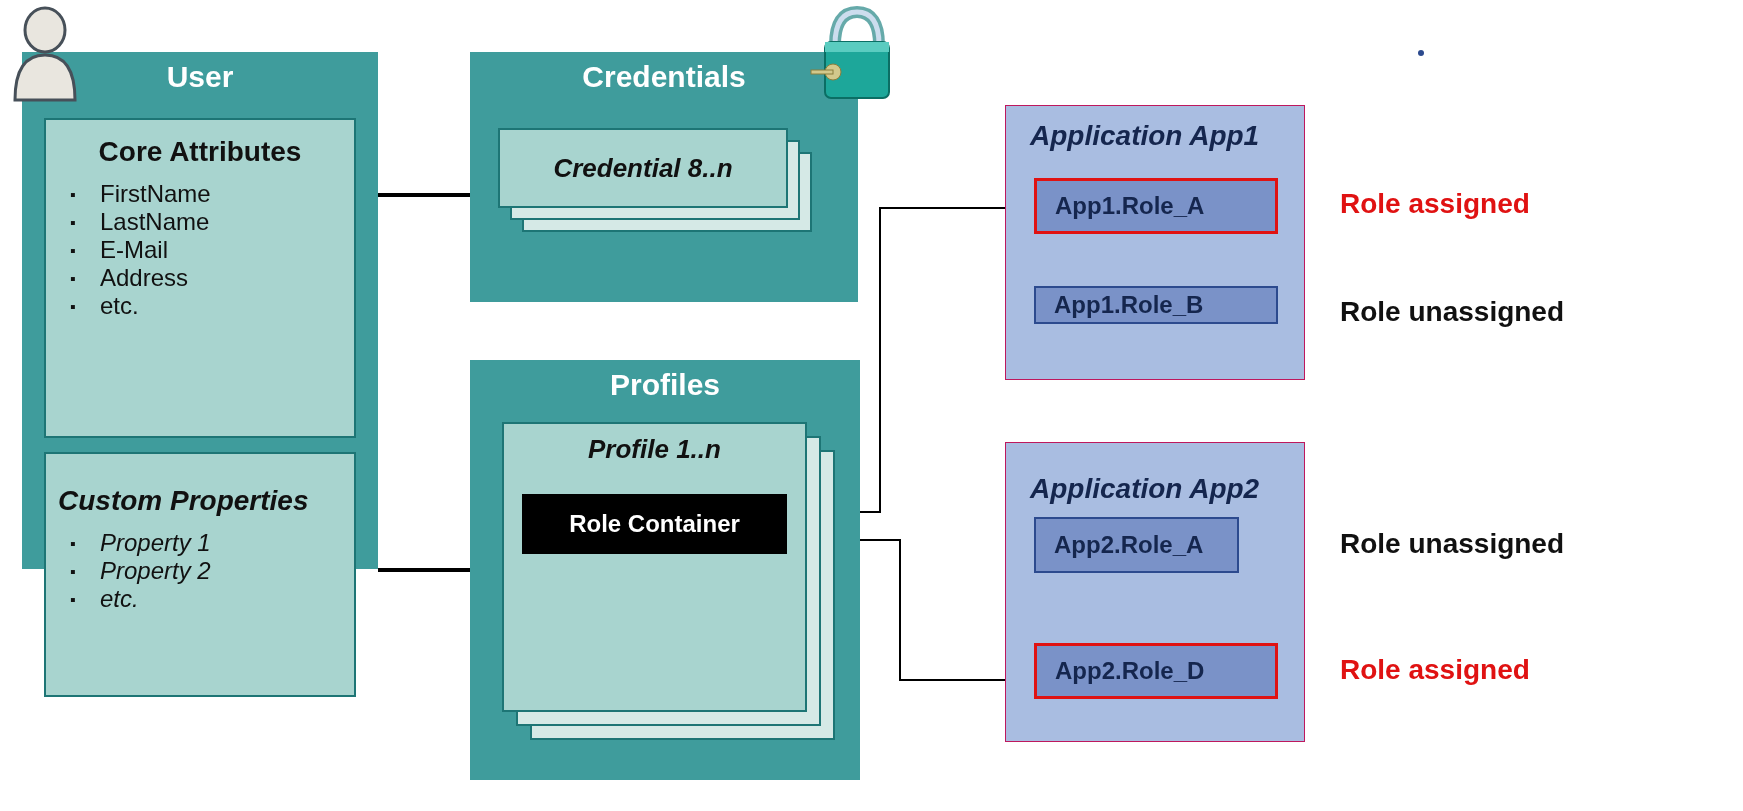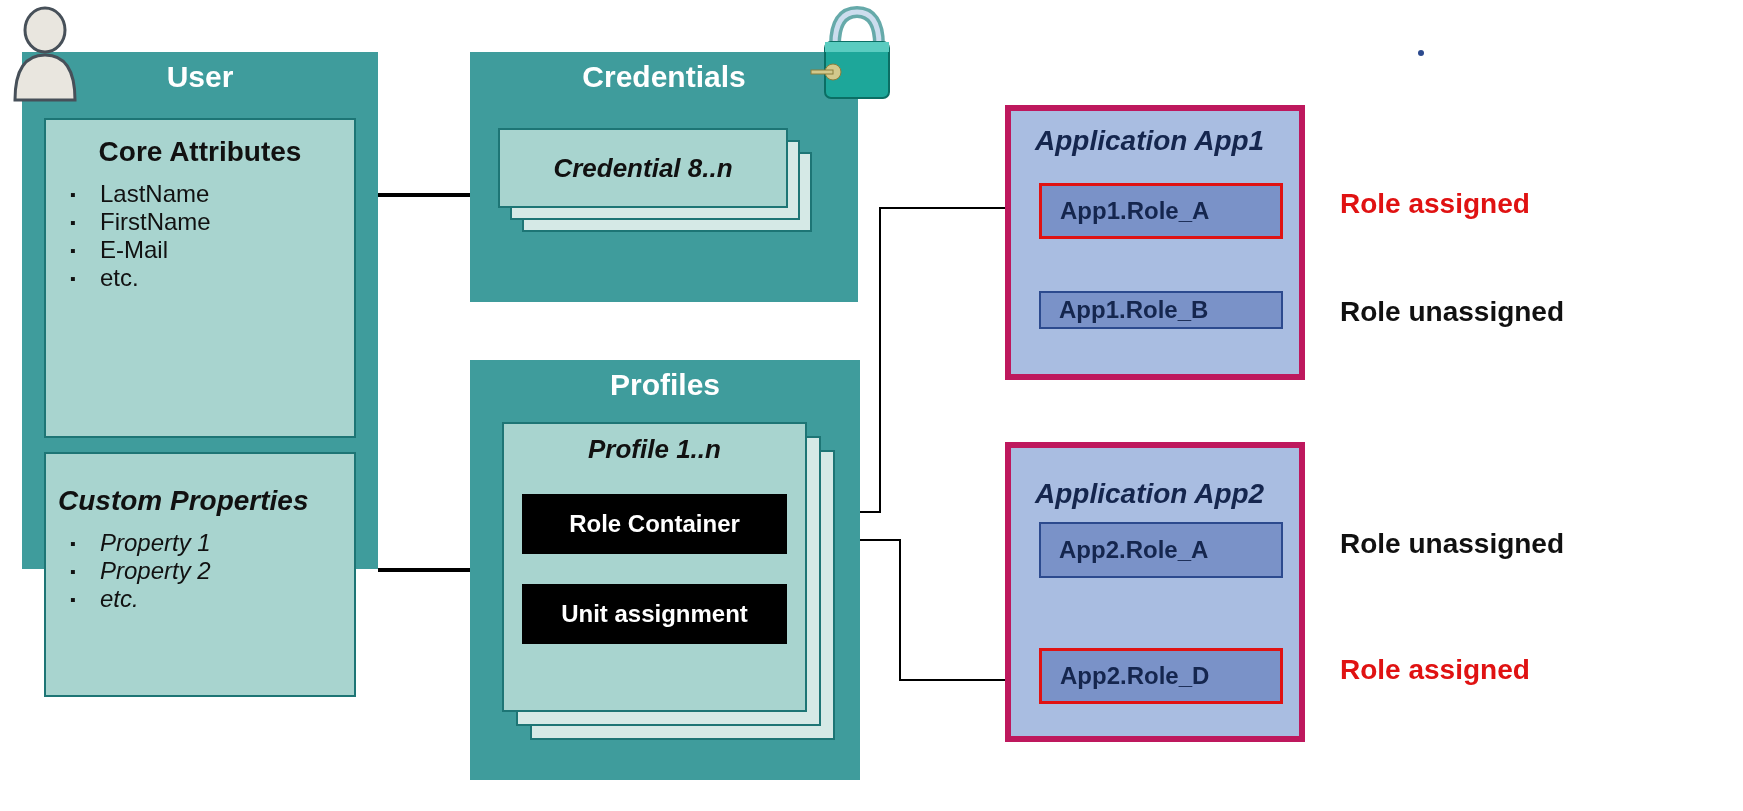--- a/index.html
+++ b/index.html
@@ -26,21 +26,21 @@
   .teal-dark {
     background: #000000;
     color: #ffffff;
     font-weight: 600;
     display: flex;
     align-items: center;
     justify-content: center;
   }
   .blue-panel {
     background: #a9bde1;
-    border: 6px solid #be185d;
+    border: 1px solid #be185d;
   }
   .role-box {
     background: #7a92c8;
     border: 2px solid #2c4a8e;
     box-sizing: border-box;
     color: #15264e;
     font-weight: 700;
     padding-left: 18px;
     display: flex;
     align-items: center;
@@ -124,23 +124,24 @@
 
   <polyline points="800,540 900,540 900,680 1035,680" fill="none" stroke="#000" stroke-width="2"></polyline>
 </svg>
 
 <div class="box teal-panel" style="left:22px; top:52px; width:356px; height:517px;">
   <div class="panel-title" style="margin-top:8px;">User</div>
 
   <div class="teal-inner" style="position:absolute; left:22px; top:66px; width:312px; height:320px; padding:16px 12px;">
     <div class="sub-title" style="text-align:center;">Core Attributes</div>
     <ul class="attr-list">
+      <li>FirstName</li>
       <li>LastName</li>
-      <li>FirstName</li>
       <li>E-Mail</li>
+      <li>Address</li>
       <li>etc.</li>
     </ul>
   </div>
 
   <div class="teal-inner" style="position:absolute; left:22px; top:400px; width:312px; height:245px; padding:31px 12px;font-style:italic;">
     <div class="sub-title">Custom Properties</div>
     <ul class="attr-list">
       <li>Property 1</li>
       <li>Property 2</li>
       <li>etc.</li>
@@ -173,39 +174,36 @@
 
 <div class="box teal-panel" style="left:470px; top:360px; width:390px; height:420px;">
   <div class="panel-title" style="margin-top:8px;">Profiles</div>
   <div class="stack-shadow" style="left:60px; top:90px; width:305px; height:290px;"></div>
   <div class="stack-shadow" style="left:46px; top:76px; width:305px; height:290px;"></div>
   <div class="teal-inner" style="position:absolute; left:32px; top:62px; width:305px; height:290px; padding:10px 14px;">
     <div class="italic-title">Profile 1..n</div>
     <div class="teal-dark" style="position:absolute; left:18px; top:70px; width:265px; height:60px; font-size:24px;">
       <span>Role Container</span>
     </div>
-    <div class="teal-dark" style="position:absolute; left:18px; top:160px; width:265px; height:60px; font-size:24px;">
-      <span>Unit assignment</span>
-    </div>
   </div>
 </div>
 
 <div class="box blue-panel" style="left:1005px; top:105px; width:300px; height:275px;">
   <div class="app-title" style="margin-top:14px;">Application App1</div>
   <div class="role-box assigned" style="position:absolute; left:28px; top:72px; width:244px; height:56px; font-size:24px;align-items:center;">
     <span>App1.Role_A</span>
   </div>
   <div class="role-box" style="position:absolute; left:28px; top:180px; width:244px; height:38px; font-size:24px;">
     <span>App1.Role_B</span>
   </div>
 </div>
 
 <div class="box blue-panel" style="left:1005px; top:442px; width:300px; height:300px;">
   <div class="app-title" style="margin-top:30px;">Application App2</div>
-  <div class="role-box" style="position:absolute; left:28px; top:74px; width:244px; height:56px; font-size:24px;">
+  <div class="role-box" style="position:absolute; left:28px; top:74px; width:205px; height:56px; font-size:24px;">
     <span>App2.Role_A</span>
   </div>
   <div class="role-box assigned" style="position:absolute; left:28px; top:200px; width:244px; height:56px; font-size:24px;">
     <span>App2.Role_D</span>
   </div>
 </div>
 
 <div class="box" style="left:1340px; top:188px;">
   <span class="role-label-assigned">Role assigned</span>
 </div>

